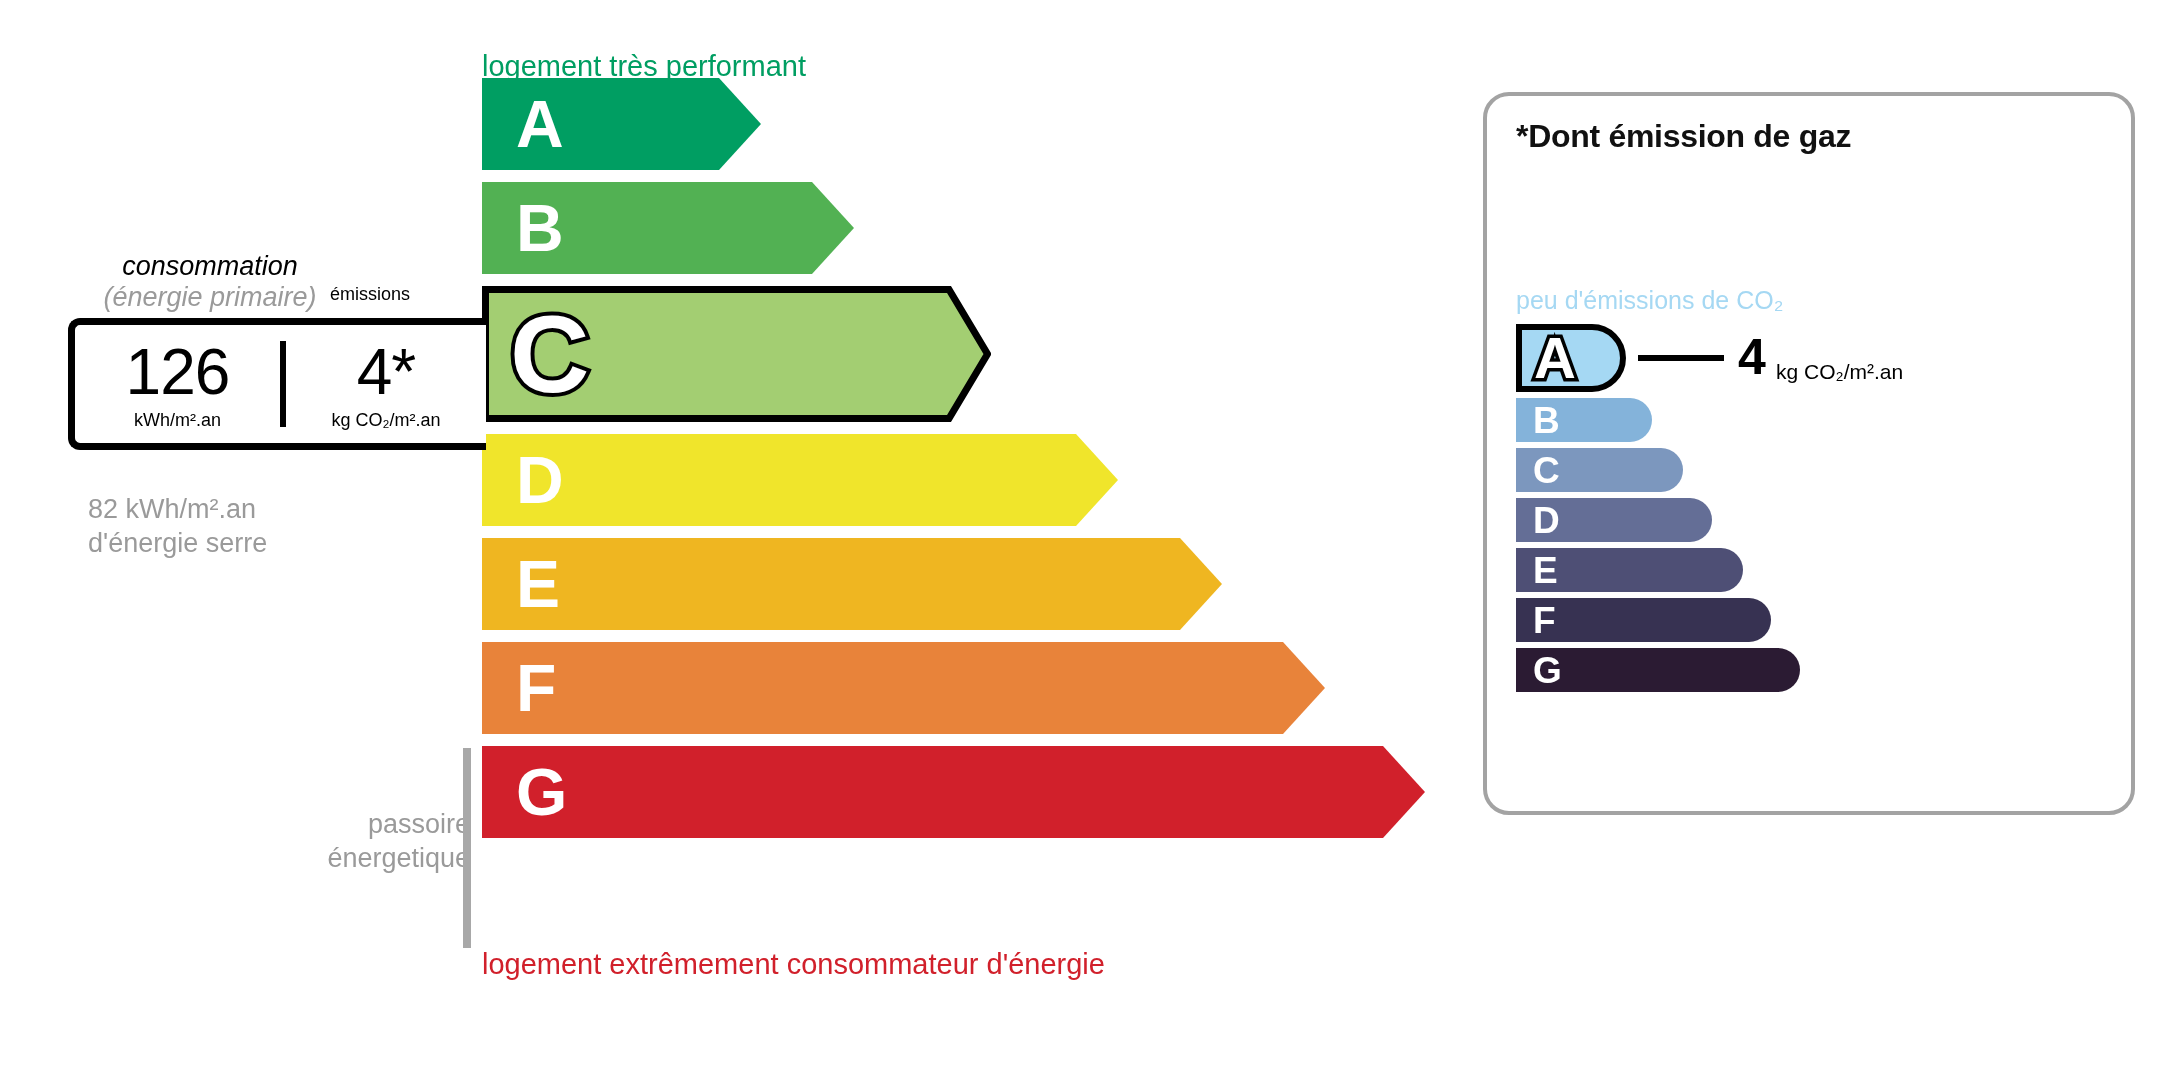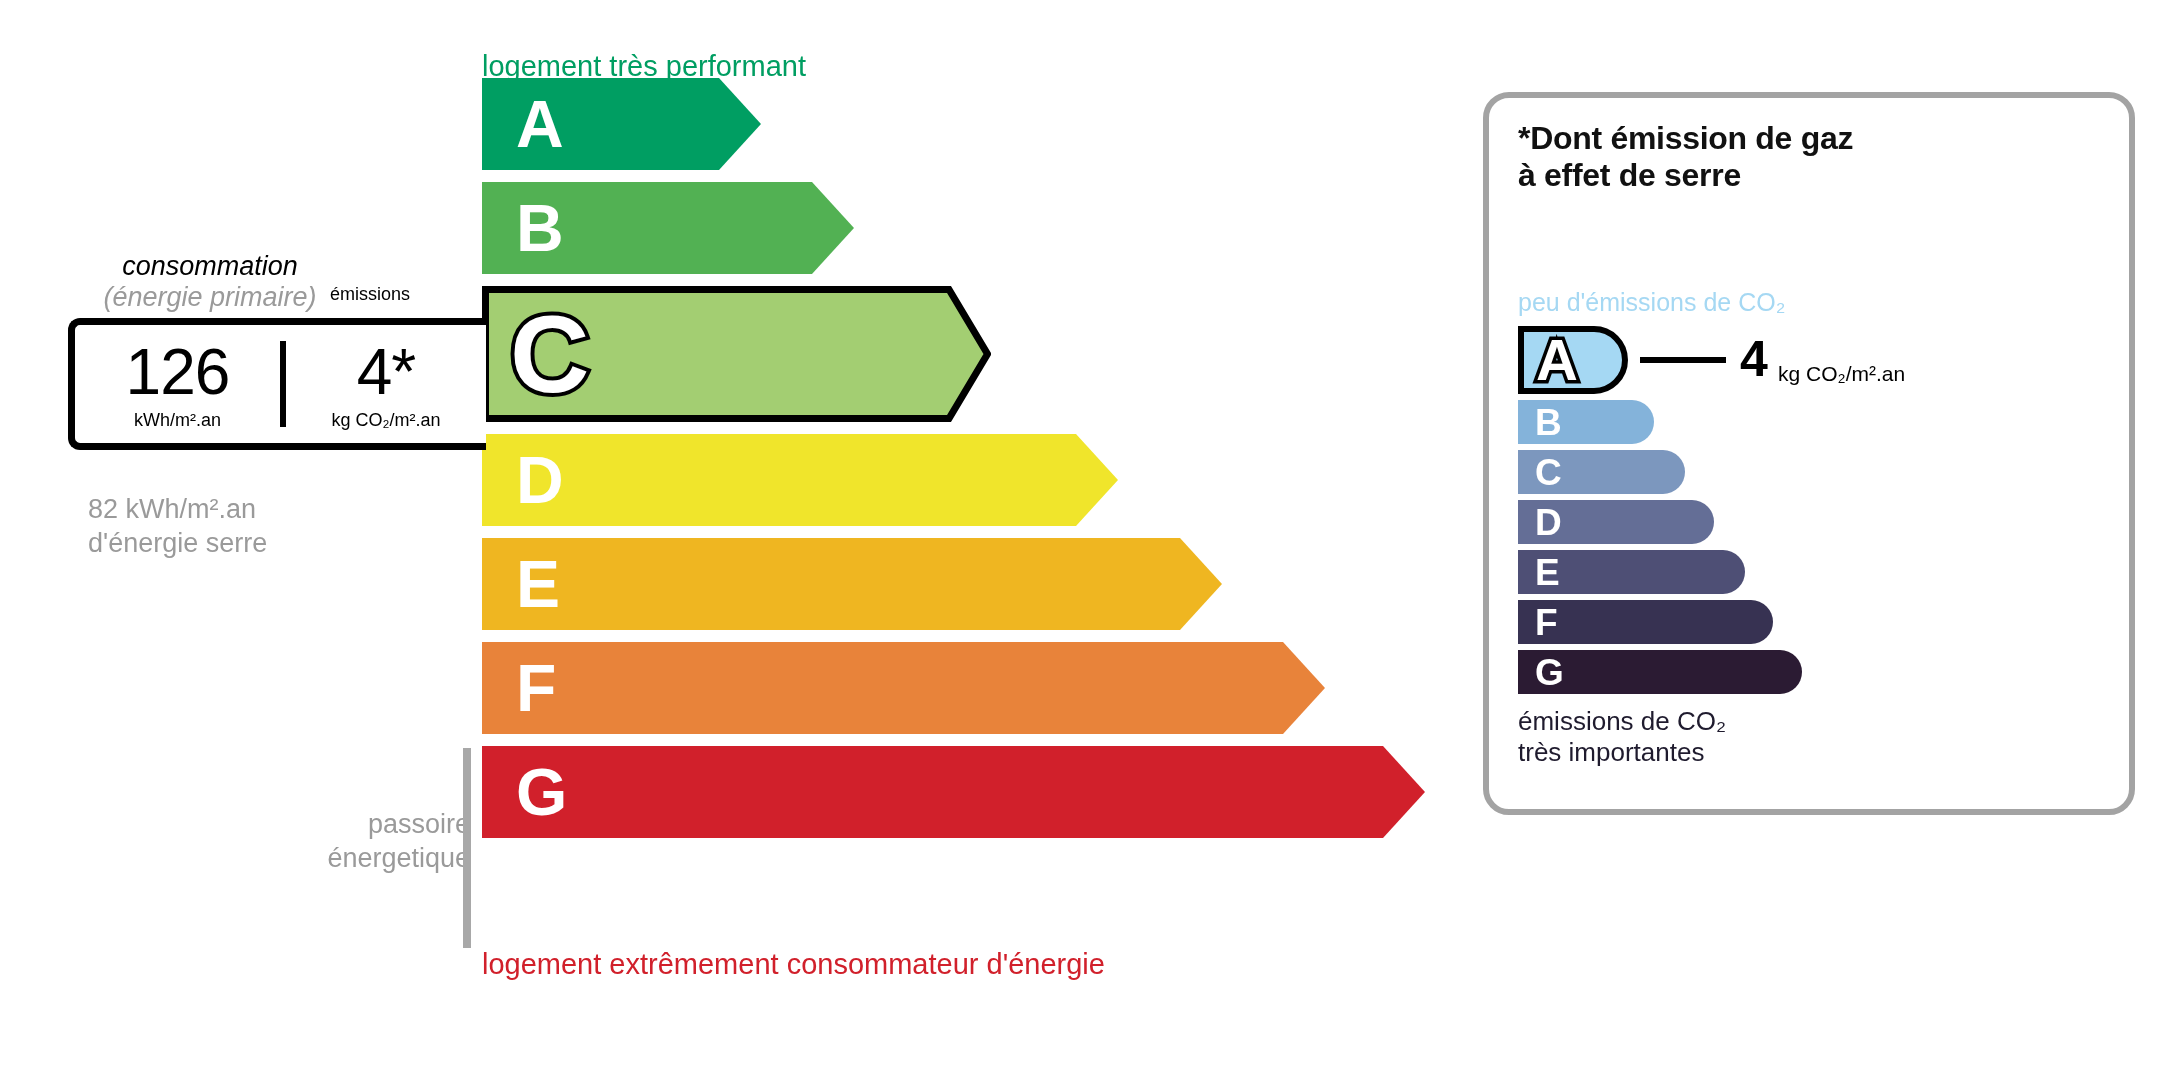--- a/index.html
+++ b/index.html
@@ -95,21 +95,21 @@
   }
   #passoire-bar{
     position:absolute;left:443px;top:748px;
     width:8px;height:200px;background:#a8a8a8;
   }
 
   
   #co2-panel{
     position:absolute;left:1463px;top:92px;
     width:652px;height:723px;
-    border:6px solid #a3a3a3;
+    border:4px solid #a3a3a3;
     border-radius:26px;
     background:#ffffff;
     box-sizing:border-box;
   }
   #co2-title{
     position:absolute;left:29px;top:22px;
     font-size:32px;font-weight:bold;color:#111111;
     line-height:1.17;letter-spacing:-0.3px;
   }
   #co2-top-caption{
@@ -250,21 +250,20 @@
       <div>passoire</div>
       <div>énergetique</div>
     </div>
     <div id="passoire-bar"></div>
   </div>
 
   <div id="co2-panel">
 
     <div id="co2-title">
       <div>*Dont émission de gaz</div>
-      <div>à effet de serre</div>
     </div>
 
     <div id="co2-top-caption">peu d'émissions de CO₂</div>
 
     <div id="co2-bands-host">
         <div id="co2-row-a" style="position: absolute; left: 29px; top: 228px; width: 110px; height: 68px;">
           <svg width="110" height="68" viewBox="0 0 110 68" style="position: absolute; left: 0px; top: 0px;">
             <path d="M 3 3 H 76 A 31 31 0 0 1 76 65 H 3 Z" fill="#A5D8F3" stroke="#000000" stroke-width="6" stroke-linejoin="miter"></path>
           </svg>
           <span id="co2-letter-a">A</span>
@@ -294,22 +293,18 @@
             <span class="co2-letter">F</span>
           </div>
         </div>
         <div class="co2-row" style="left: 29px; top: 552px; width: 284px; height: 44px;">
           <div class="co2-bar" style="background: rgb(43, 27, 51);">
             <span class="co2-letter">G</span>
           </div>
         </div>
       </div>
 
-    <div id="co2-bottom-caption">
-      <div>émissions de CO₂</div>
-      <div>très importantes</div>
-    </div>
   <div id="co2-connector" style="left: 151px; top: 259px; width: 86px;"></div>
       <div id="co2-value" style="left: 251px; top: 236px;">4</div>
       <div id="co2-value-unit" style="left: 289px; top: 265px;">kg CO₂/m².an</div>
     </div>
 
 </div>
 
 </body></html>

